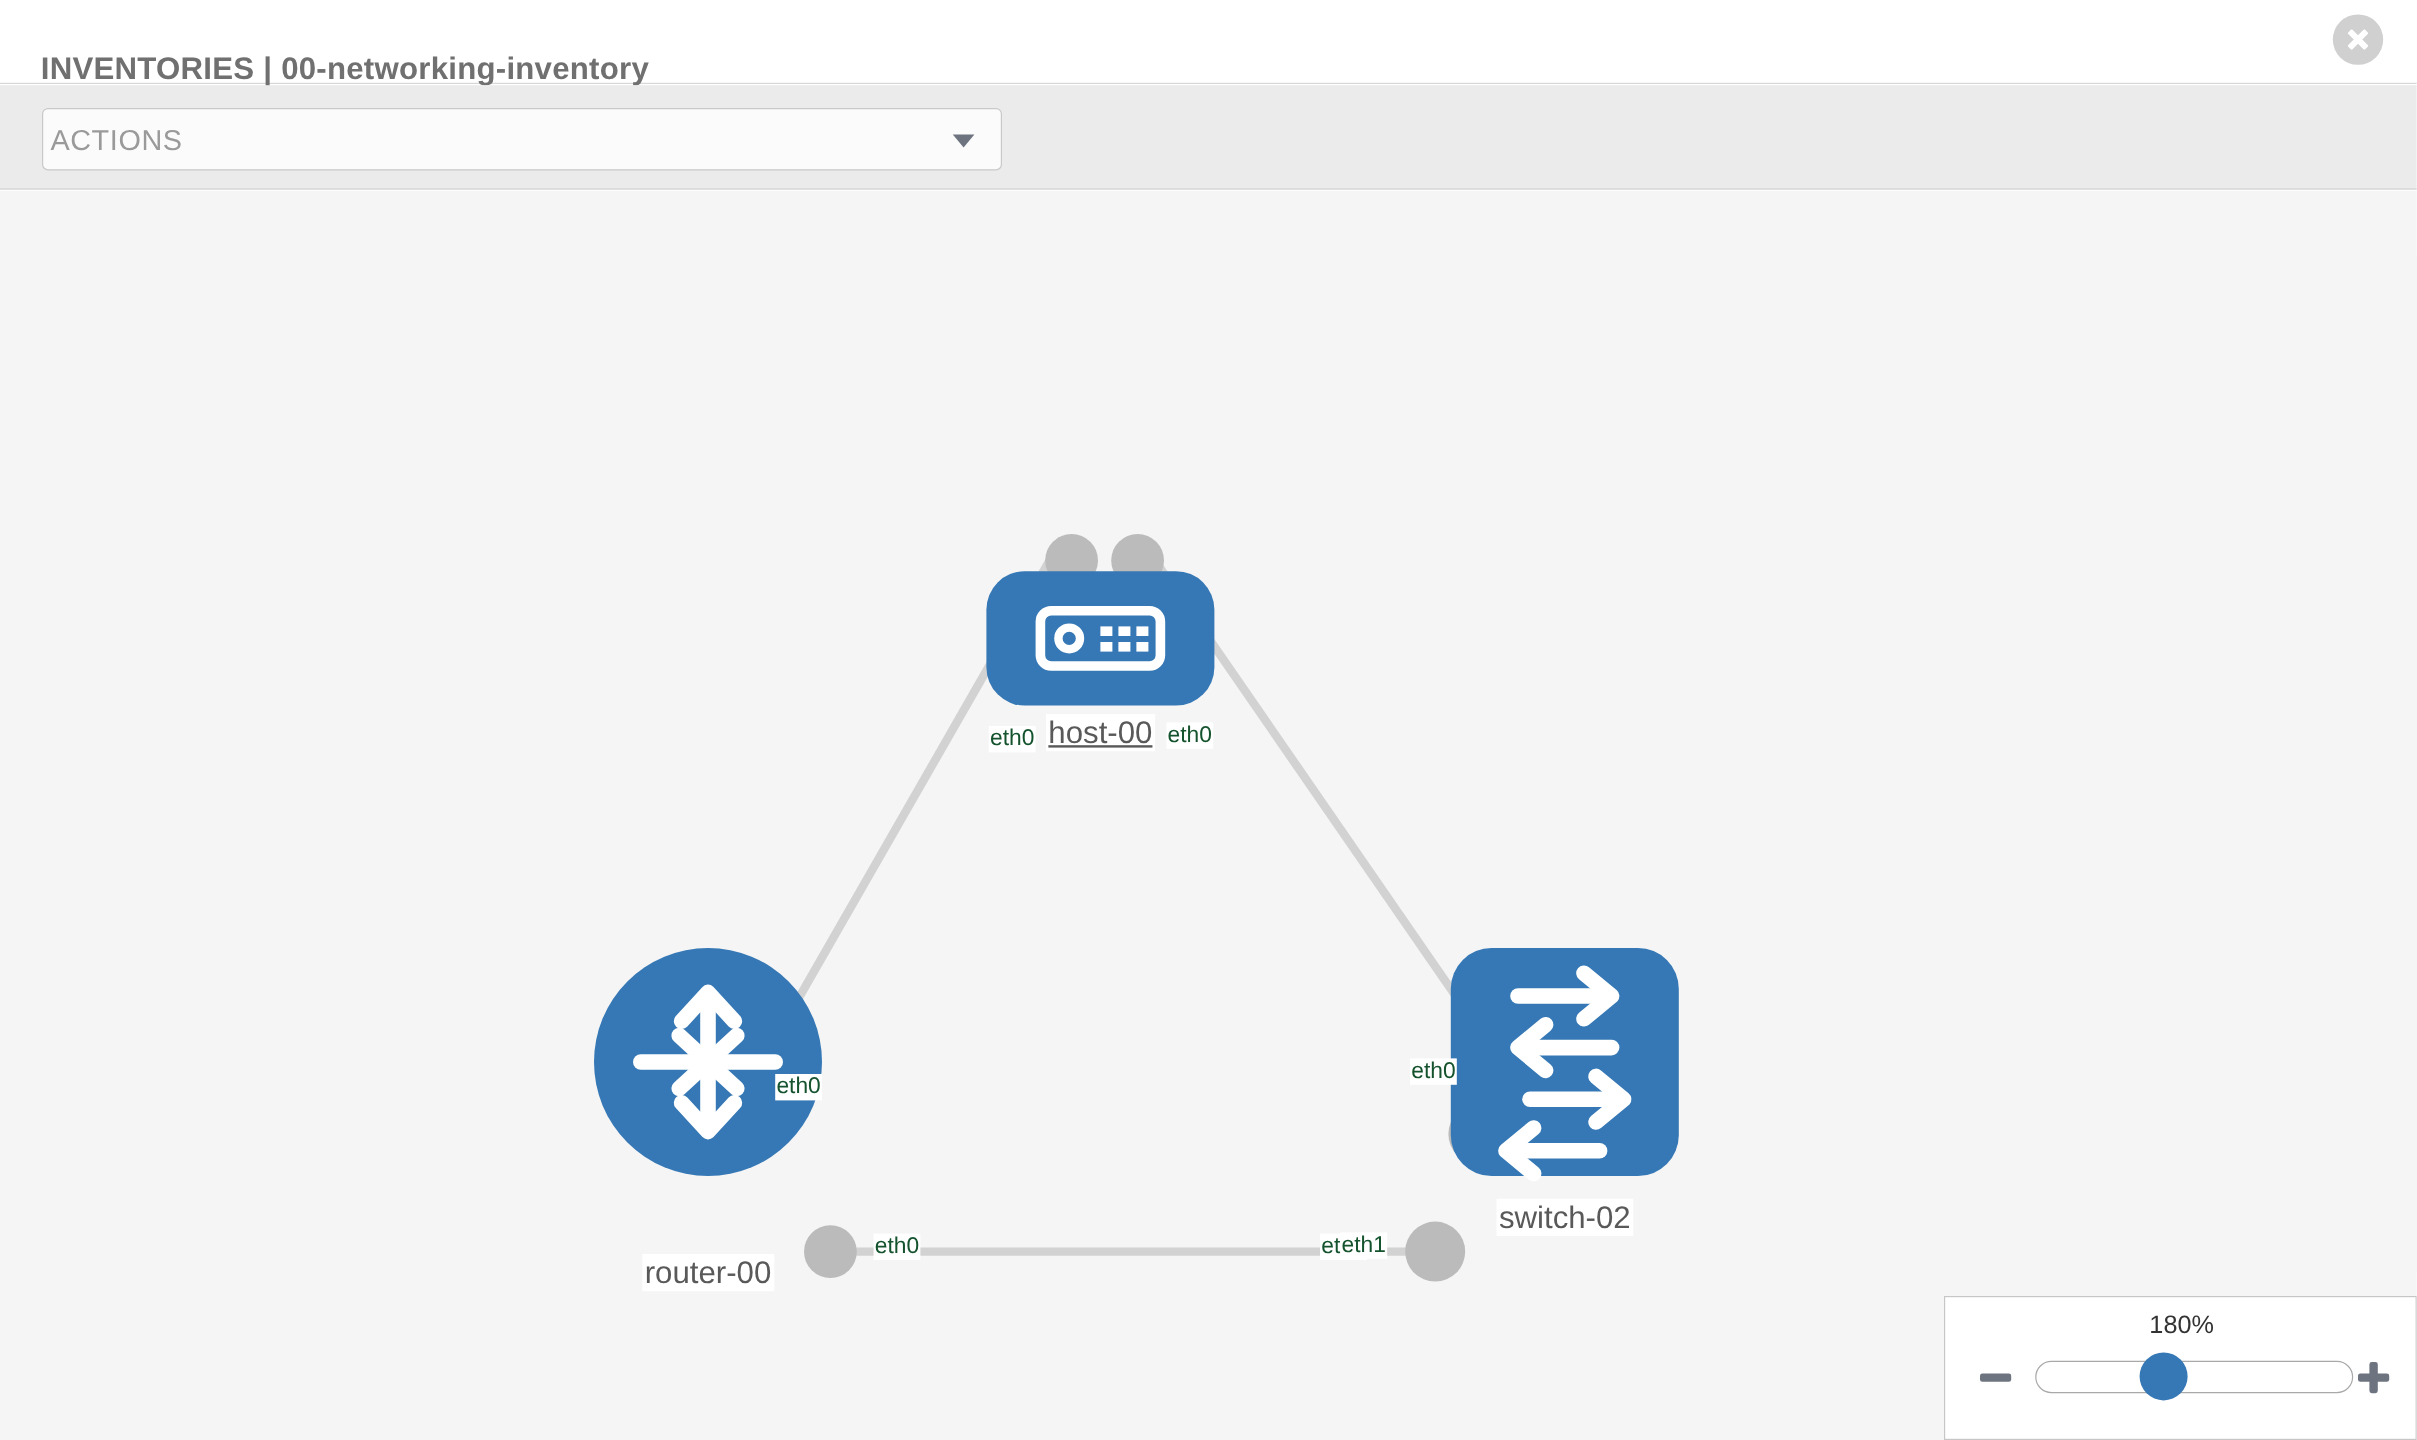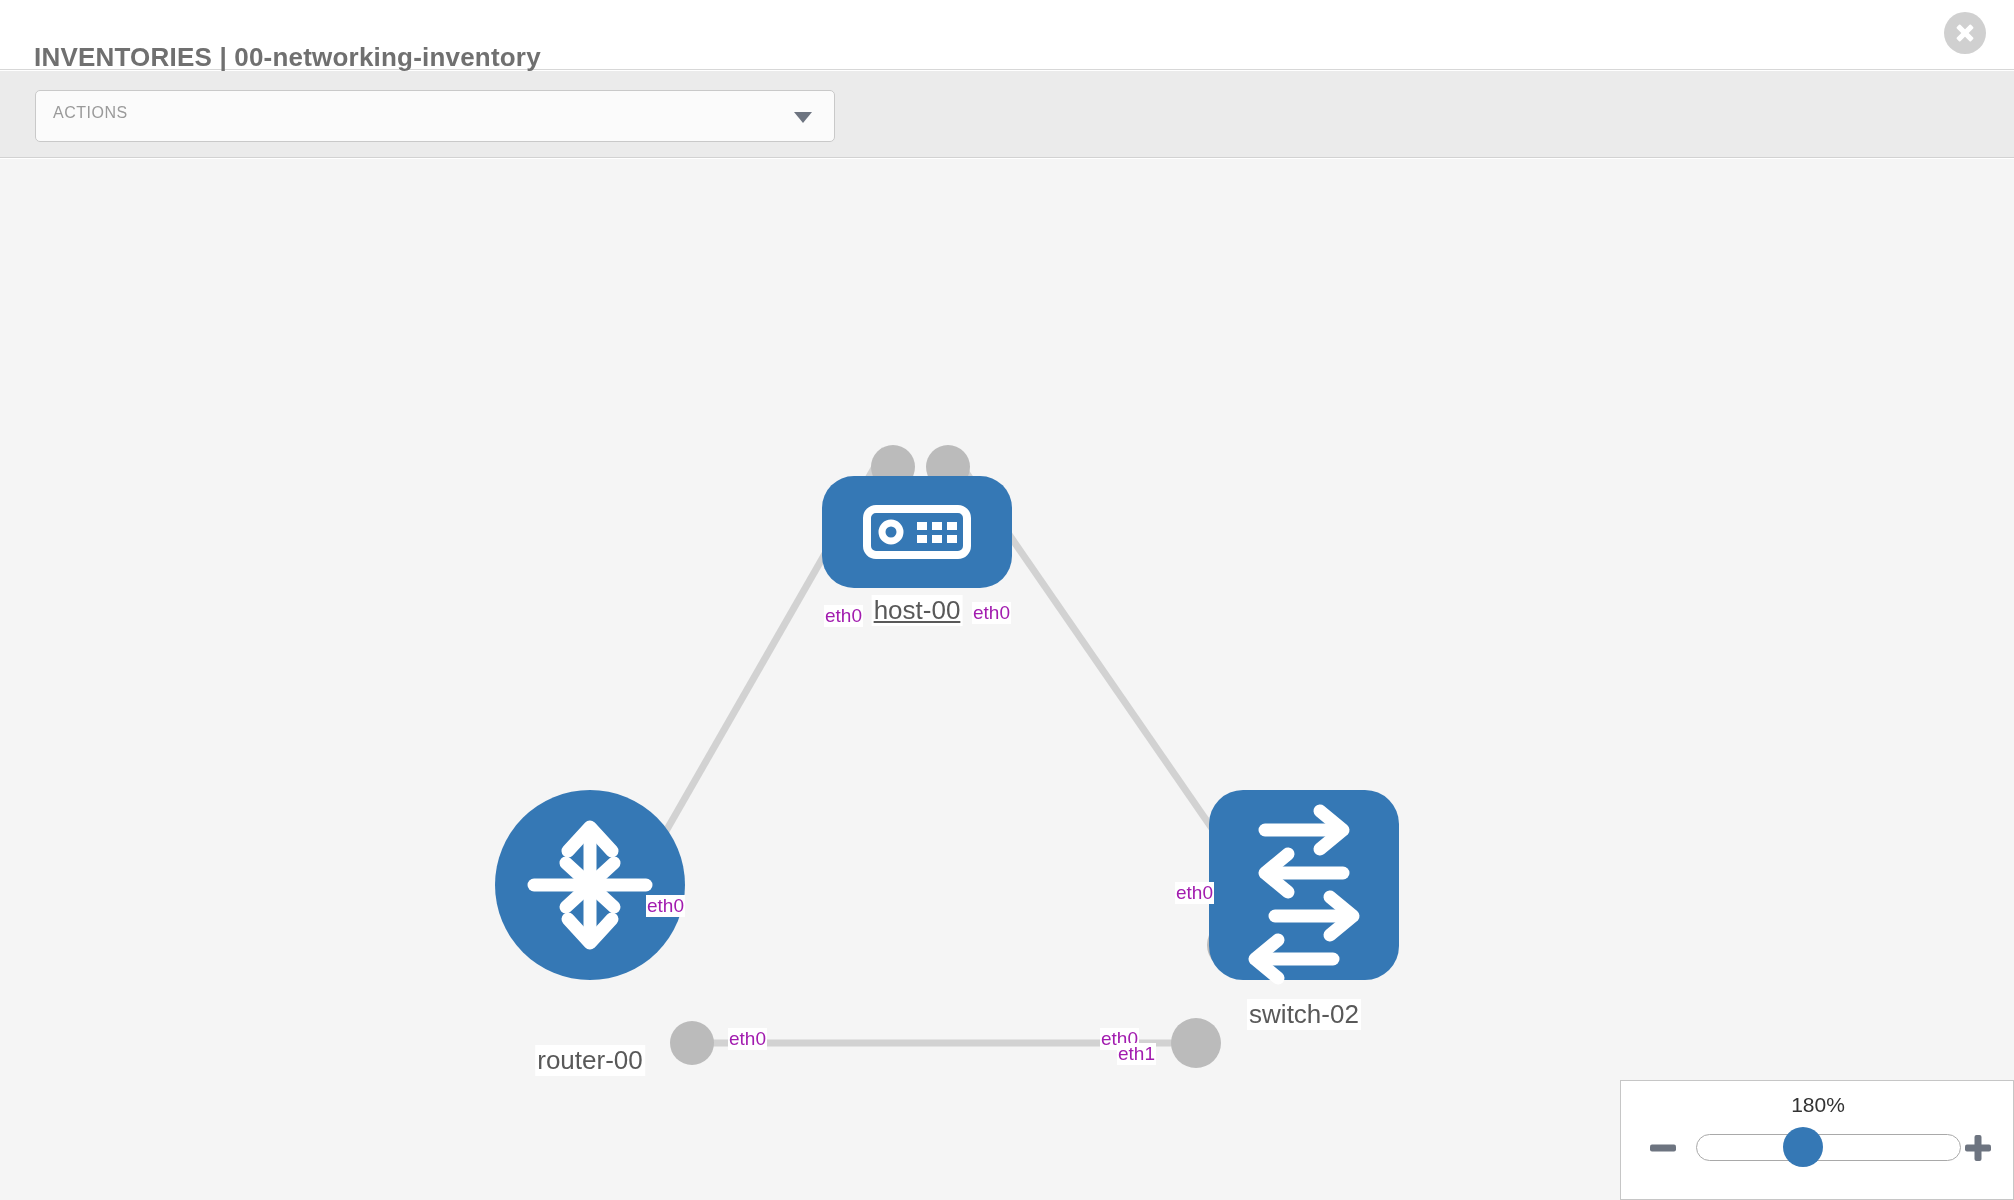--- a/index.html
+++ b/index.html
@@ -40,22 +40,22 @@
     background: #ebebeb;
     border-bottom: 1px solid #d2d2d2;
   }
   .actions-select {
     position: absolute; left: 35px; top: 19px;
     width: 800px; height: 52px;
     background: #fbfbfb;
     border: 1px solid #c9c9c9; border-radius: 5px;
   }
   .actions-label {
-    position: absolute; left: 17px; top: 13px;
-    font-size: 16px; color: #9a9a9a; letter-spacing: 0.5px;
+    position: absolute; left: 6px; top: 13px;
+    font-size: 24px; color: #9a9a9a; letter-spacing: 0.5px;
   }
   .caret {
     position: absolute; right: 22px; top: 21px;
     width: 0; height: 0;
     border-left: 9px solid transparent;
     border-right: 9px solid transparent;
     border-top: 11px solid #6d7480;
   }
   .tool-icon {
     position: absolute; top: 90px;
@@ -87,21 +87,21 @@
   .node-label {
     position: absolute;
     font-size: 26px; color: #595959;
     background: #ffffff;
     white-space: nowrap;
     padding: 0 2px;
     transform: translateX(-50%);
   }
   .iface-label {
     position: absolute;
-    font-size: 19px; color: #a21caf;
+    font-size: 19px; color: #14532d;
     background: #ffffff;
     white-space: nowrap;
     padding: 0 1px;
   }
 
   
   .zoom-panel {
     position: absolute; left: 1620px; top: 1080px;
     width: 394px; height: 120px;
     background: #ffffff;
@@ -238,21 +238,21 @@
     <span class="node-label" style="left:917px; top:436px;text-decoration:underline;">host-00</span>
     <span class="node-label" style="left:590px; top:840px;margin-top:46px;">router-00</span>
     <span class="node-label" style="left:1304px; top:840px;">switch-02</span>
 
     <span class="iface-label" style="left:824px; top:446px;">eth0</span>
     <span class="iface-label" style="left:972px; top:443px;">eth0</span>
     <span class="iface-label" style="left:646px; top:736px;">eth0</span>
     <span class="iface-label" style="left:1175px; top:723px;">eth0</span>
     <span class="iface-label" style="left:728px; top:869px;">eth0</span>
     <span class="iface-label" style="left:1100px; top:869px;">eth0</span>
-    <span class="iface-label" style="left:1117px; top:868px;margin-top:16px;">eth1</span>
+    <span class="iface-label" style="left:1117px; top:868px;">eth1</span>
   </div>
 
   <div class="zoom-panel">
     <div class="zoom-value">180%</div>
     <div class="zoom-minus"></div>
     <div class="zoom-track"></div>
     <div class="zoom-thumb"></div>
     <div class="zoom-plus"></div>
   </div>
 

